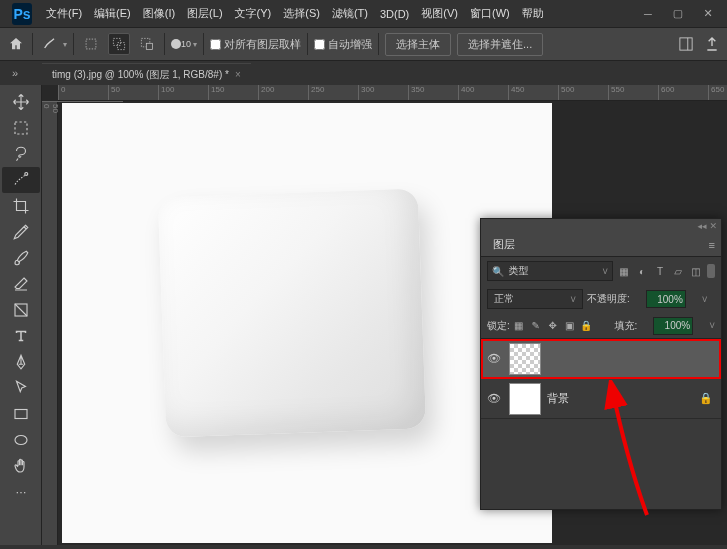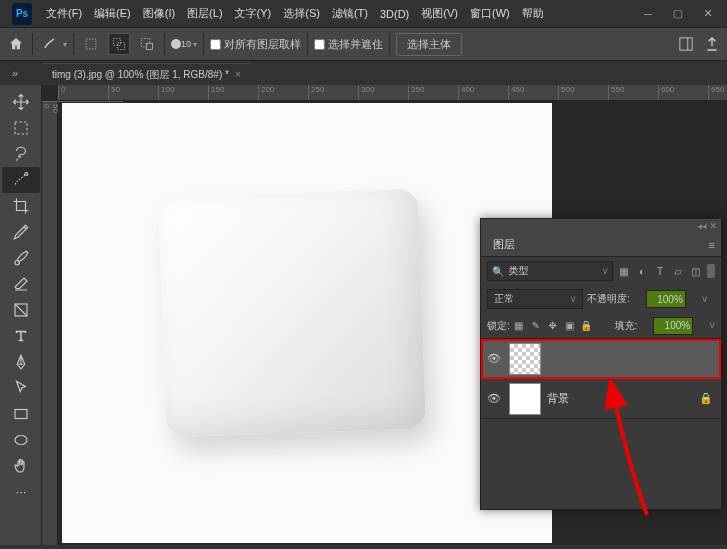--- a/index.html
+++ b/index.html
@@ -1,18 +1,18 @@
 <!DOCTYPE html>
 <html><head>
 <meta charset="utf-8">
 <style>
 *{margin:0;padding:0;box-sizing:border-box;user-select:none}
 body{width:727px;height:549px;background:#323232;font-family:"Microsoft YaHei",sans-serif;font-size:11px;color:#ccc;overflow:hidden;position:relative}
 .titlebar{height:27px;background:#323232;display:flex;align-items:center;padding:0 4px}
-.ps-logo{width:20px;height:22px;background:#001e36;color:#31a8ff;font-weight:bold;font-size:10px;display:flex;align-items:center;justify-content:center;margin:0 8px;border-radius:3px}
+.ps-logo{width:20px;height:22px;background:#001e36;color:#31a8ff;font-weight:bold;font-size:14px;display:flex;align-items:center;justify-content:center;margin:0 8px;border-radius:3px}
 .menu-item{padding:3px 6px;color:#ddd;cursor:pointer}
 .win-controls{margin-left:auto;display:flex}
 .win-btn{width:30px;height:20px;display:flex;align-items:center;justify-content:center;color:#aaa;cursor:pointer}
 .optbar{height:34px;background:#454545;border-top:1px solid #222;border-bottom:1px solid #222;display:flex;align-items:center;padding:0 6px;gap:6px}
 .home-icon{width:20px;height:20px;display:flex;align-items:center;justify-content:center;color:#ccc}
 .divider{width:1px;height:22px;background:#2a2a2a}
 .opt-icon{width:22px;height:22px;display:flex;align-items:center;justify-content:center;color:#ccc;border:1px solid transparent;border-radius:2px}
 .opt-icon.active{background:#2a2a2a;border-color:#555}
 .dropdown-arrow{color:#999;font-size:8px;margin-left:-4px}
 .brush-size{display:flex;flex-direction:row;align-items:center;font-size:9px;color:#ccc}
@@ -43,21 +43,21 @@
 .panel-header{height:14px;display:flex;justify-content:flex-end;align-items:center;padding:0 4px;gap:3px;color:#888;font-size:9px}
 .panel-tabs{height:24px;display:flex;align-items:center;border-bottom:1px solid #222}
 .panel-tab{padding:4px 12px;background:#454545;color:#ddd;font-size:11px}
 .panel-menu{margin-left:auto;padding:0 6px;color:#aaa;cursor:pointer}
 .panel-row{height:28px;display:flex;align-items:center;padding:0 6px;gap:4px;background:#3a3a3a;font-size:10px}
 .type-filter{flex:1;display:flex;align-items:center;gap:4px;background:#323232;border:1px solid #222;padding:2px 4px;height:20px}
 .filter-icons{display:flex;gap:4px;color:#aaa;font-size:10px}
 .filter-icons span{width:14px;text-align:center}
 .blend-select{background:#323232;border:1px solid #222;padding:2px 6px;width:96px;height:20px;display:flex;align-items:center;justify-content:space-between}
 .opacity-group{display:flex;align-items:center;gap:16px;font-size:10px}
-.pct-input{background:#4d7c0f;border:1px solid #222;padding:1px 2px;width:40px;height:18px;display:flex;align-items:center;justify-content:flex-end}
+.pct-input{background:#14532d;border:1px solid #222;padding:1px 2px;width:40px;height:18px;display:flex;align-items:center;justify-content:flex-end}
 .lock-row{height:26px;display:flex;align-items:center;padding:0 6px;gap:3px;background:#3a3a3a;font-size:10px;border-bottom:1px solid #222}
 .lock-icons{display:flex;gap:5px;color:#aaa;font-size:10px}
 .lock-icons span{width:12px;text-align:center}
 .layer-list{background:#3a3a3a;min-height:170px}
 .layer-item{height:40px;display:flex;align-items:center;padding:4px;gap:6px;border-bottom:1px solid #2a2a2a}
 .layer-item.highlighted{outline:2px solid #e00;outline-offset:-2px;background:#5a5a5a}
 .layer-eye{width:18px;display:flex;justify-content:center;color:#ccc}
 .layer-thumb{width:32px;height:32px;border:1px solid #888}
 .thumb-trans{background:repeating-conic-gradient(#ccc 0 25%,#fff 0 50%) 0 0/8px 8px}
 .thumb-white{background:#fff}
@@ -126,24 +126,25 @@
   </div>
   <span class="dropdown-arrow">▾</span>
   <div class="divider"></div>
   <label class="checkbox">
     <input type="checkbox" style="">
       <span>对所有图层取样</span>
   </label>
   <div class="divider"></div>
   <label class="checkbox">
     <input type="checkbox" style="">
-      <span>选择并遮住</span>
+      <span>自动增强</span>
   </label>
   <div class="divider"></div>
   <div class="opt-btn">选择主体</div>
+  <div class="opt-btn">选择并遮住...</div>
   <div class="opt-right">
     <div class="share-icon">
       <svg viewBox="0 0 16 16" width="14" height="14" fill="none" stroke="#ccc">
           <rect x="1" y="1" width="14" height="14"></rect>
           <line x1="10" y1="1" x2="10" y2="15"></line>
         </svg>
     </div>
     <div class="share-icon">
       <svg viewBox="0 0 24 24" width="16" height="16" fill="none" stroke="#ccc" stroke-width="2">
           <path d="M12 3v12M7 8l5-5 5 5M5 21h14"></path>

